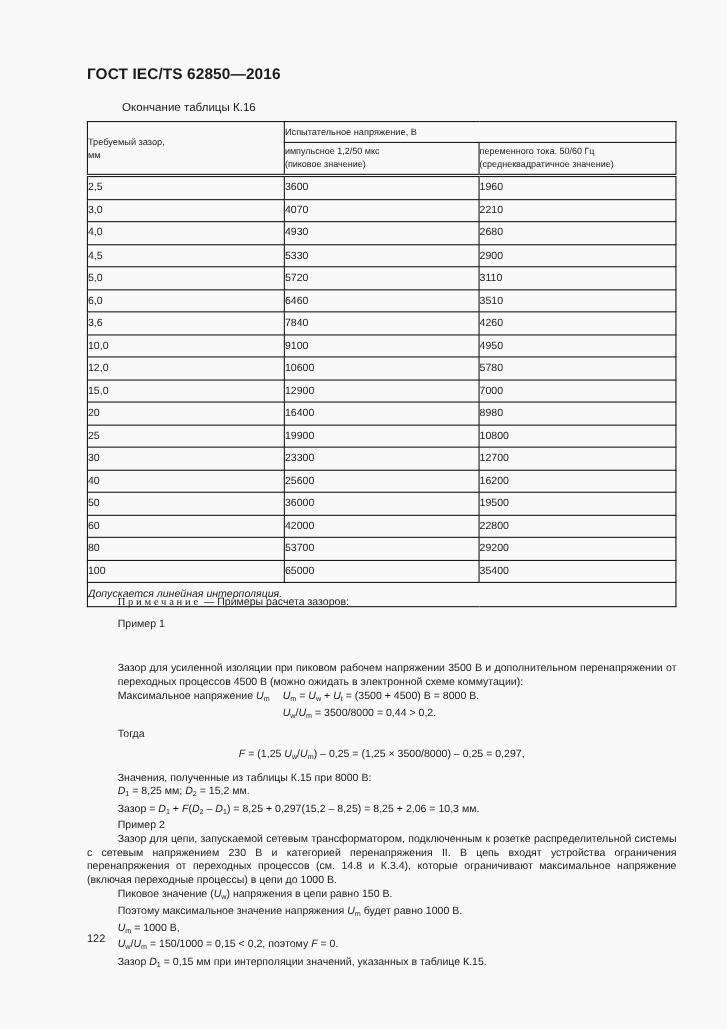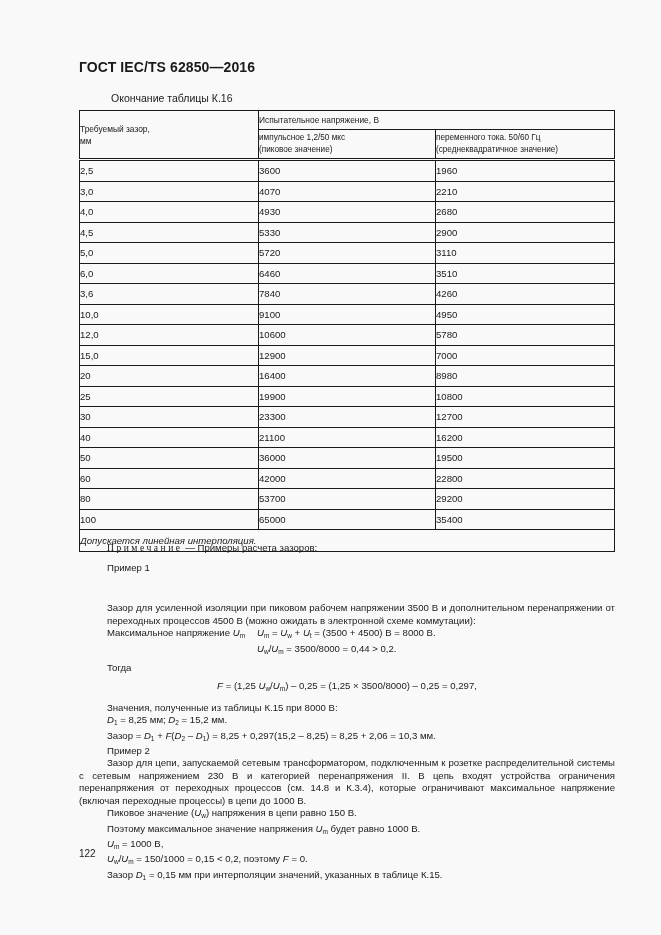--- a/index.html
+++ b/index.html
@@ -120,21 +120,21 @@
         <td>19900</td>
         <td>10800</td>
       </tr>
       <tr class="data">
         <td>30</td>
         <td>23300</td>
         <td>12700</td>
       </tr>
       <tr class="data">
         <td>40</td>
-        <td>21100</td>
+        <td>25600</td>
         <td>16200</td>
       </tr>
       <tr class="data">
         <td>50</td>
         <td>36000</td>
         <td>19500</td>
       </tr>
       <tr class="data">
         <td>60</td>
         <td>42000</td>

